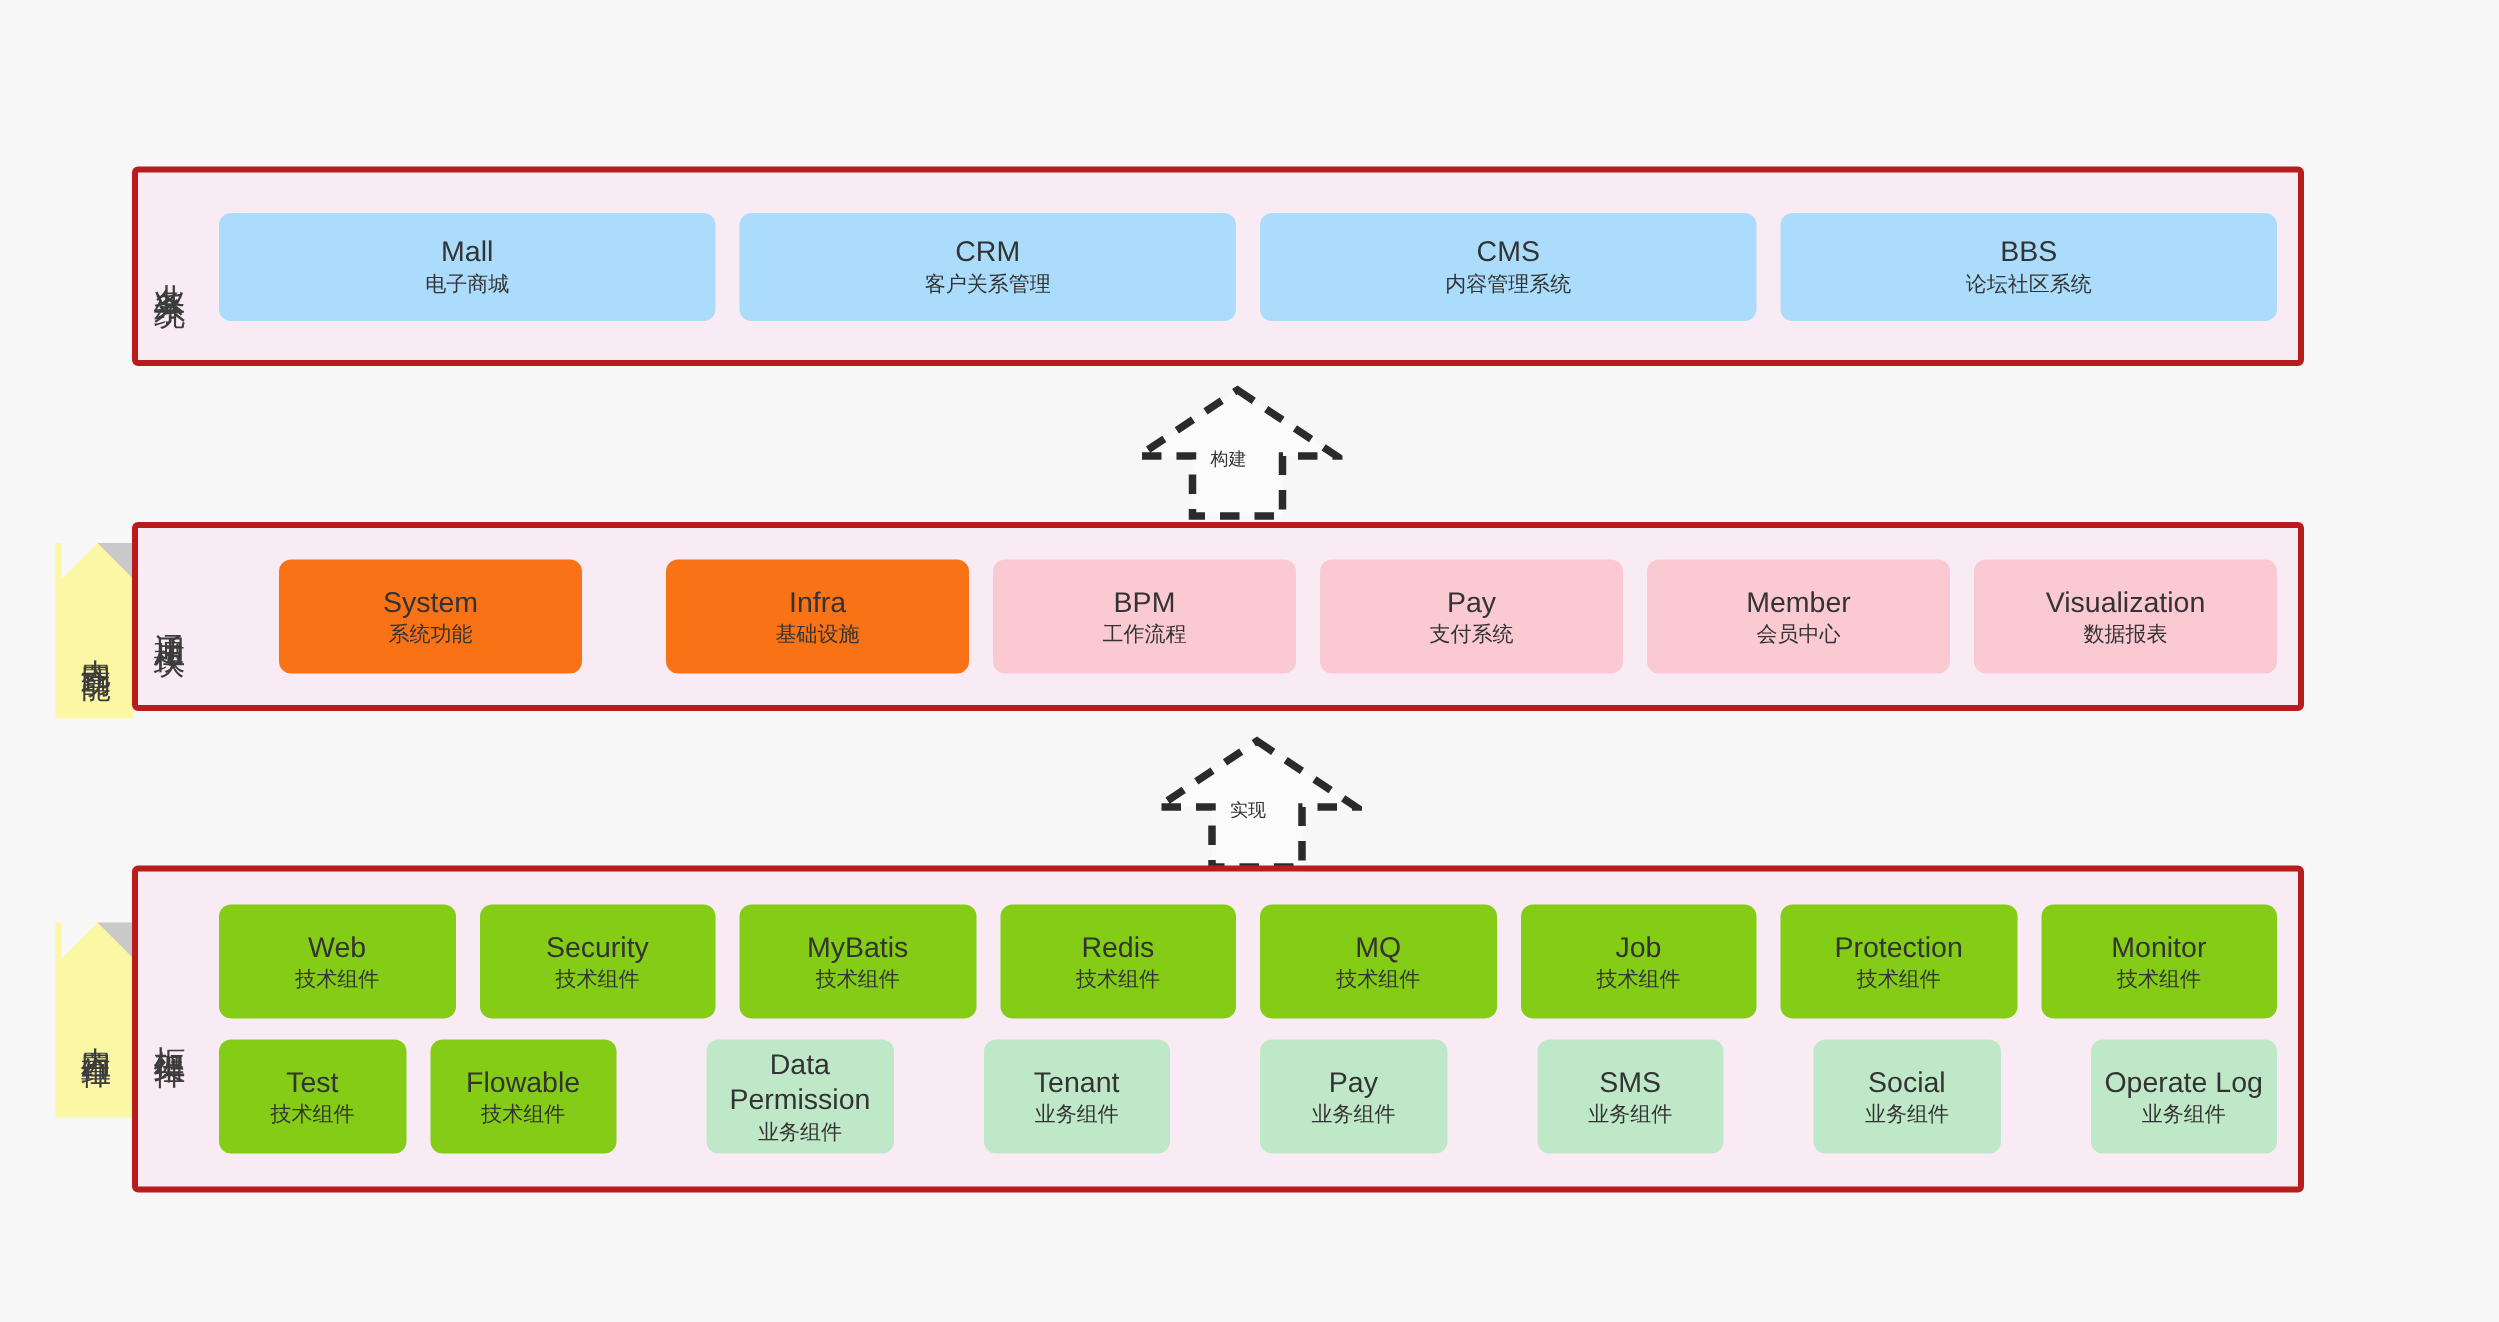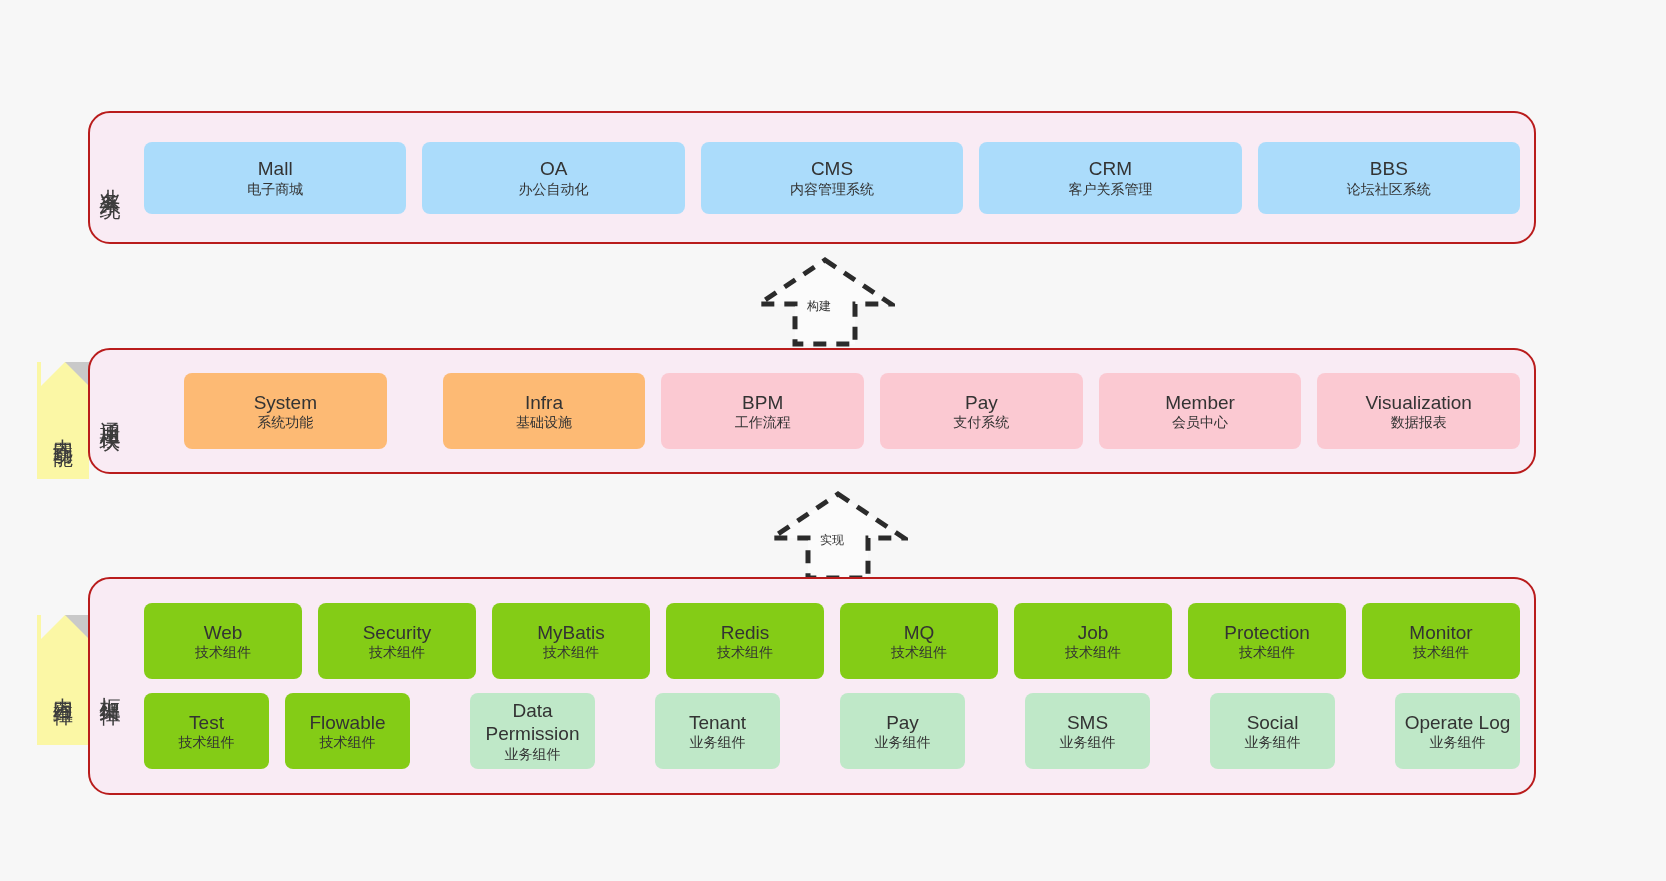--- a/index.html
+++ b/index.html
@@ -20,22 +20,22 @@
     left: 0; top: 0;
     width: 1666px;
     height: 881px;
   }
 
   
   .layer {
     position: absolute;
     box-sizing: border-box;
     background: #f9ebf4;
-    border: 2px solid #b91c1c;
-    border-radius: 22px;
+    border: 4px solid #b91c1c;
+    border-radius: 4px;
     display: flex;
     align-items: stretch;
   }
 
   .layer-title {
     flex: 0 0 auto;
     width: 40px;
     display: flex;
     align-items: center;
     justify-content: center;
@@ -74,21 +74,21 @@
     text-align: center;
     line-height: 1.22;
     color: #333333;
     padding: 4px 6px;
   }
   .card .t1 { font-size: 19px; }
   .card .t2 { font-size: 14px; }
 
   
   .blue      { background: #abdcfb; }
-  .red       { background: #fdba74; margin-left: 40px; }
+  .red       { background: #f97316; margin-left: 40px; }
   .pinklight { background: #fbc9d2; }
   .green     { background: #84cc16; }
   .greenpale { background: #bfe8c8; margin-left: 44px; }
 
   
   #layer-business { left: 88px;  top: 111px; width: 1448px; height: 133px; }
   #layer-modules  { left: 88px;  top: 348px; width: 1448px; height: 126px; }
   #layer-framework{ left: 88px;  top: 577px; width: 1448px; height: 218px; }
 
   #layer-business .card  { height: 72px; }
@@ -160,30 +160,26 @@
 
   <div class="layer" id="layer-business">
     <div class="layer-title">业务系统</div>
     <div class="layer-body">
       <div class="row">
         <div class="card blue">
           <span class="t1">Mall</span>
           <span class="t2">电子商城</span>
         </div>
         <div class="card blue">
-          <span class="t1">OA</span>
-          <span class="t2">办公自动化</span>
+          <span class="t1">CRM</span>
+          <span class="t2">客户关系管理</span>
         </div>
         <div class="card blue">
           <span class="t1">CMS</span>
           <span class="t2">内容管理系统</span>
-        </div>
-        <div class="card blue">
-          <span class="t1">CRM</span>
-          <span class="t2">客户关系管理</span>
         </div>
         <div class="card blue">
           <span class="t1">BBS</span>
           <span class="t2">论坛社区系统</span>
         </div>
       </div>
     </div>
   </div>
 
   <div class="arrow-wrap" id="arrow-build">

